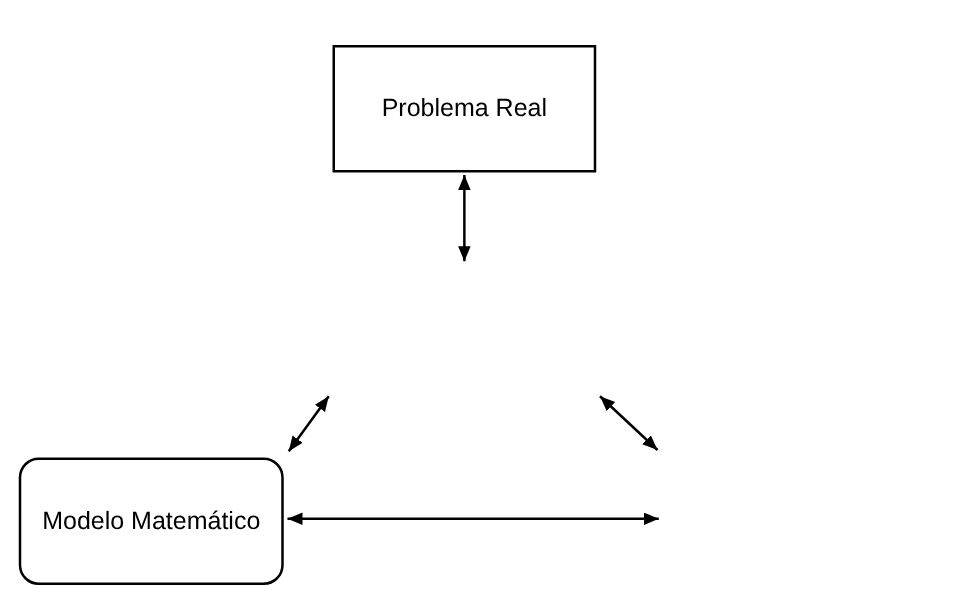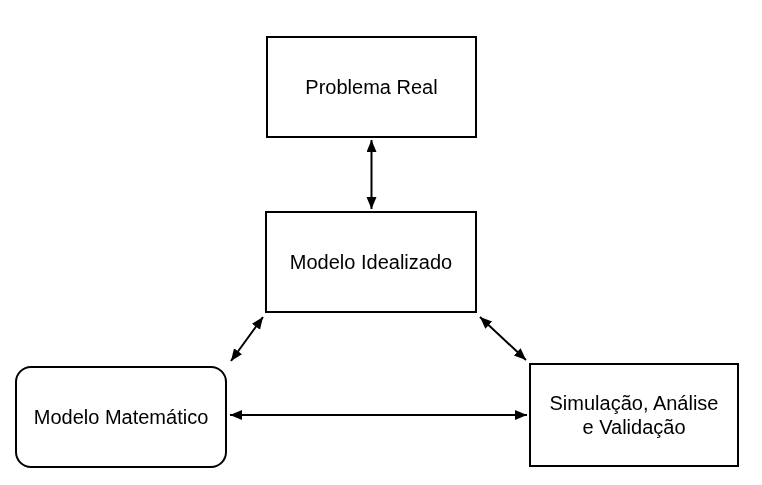--- a/index.html
+++ b/index.html
@@ -60,25 +60,19 @@
     <line x1="371.5" y1="140" x2="371.5" y2="209" marker-start="url(#ah)" marker-end="url(#ah)"></line>
     <line x1="263" y1="317" x2="231" y2="361" marker-start="url(#ah)" marker-end="url(#ah)"></line>
     <line x1="480" y1="317" x2="526" y2="360" marker-start="url(#ah)" marker-end="url(#ah)"></line>
     <line x1="230" y1="415" x2="527" y2="415" marker-start="url(#ah)" marker-end="url(#ah)"></line>
   </svg>
 
   <div class="node" id="node-problema-real">
     <span>Problema Real</span>
   </div>
 
-  <div class="node" id="node-modelo-idealizado">
-    <span>Modelo Idealizado</span>
-  </div>
 
   <div class="node" id="node-modelo-matematico">
     <span>Modelo Matemático</span>
   </div>
 
-  <div class="node" id="node-simulacao">
-    <span>Simulação, Análise e Validação</span>
-  </div>
 
 </div>
 
 </body></html>

